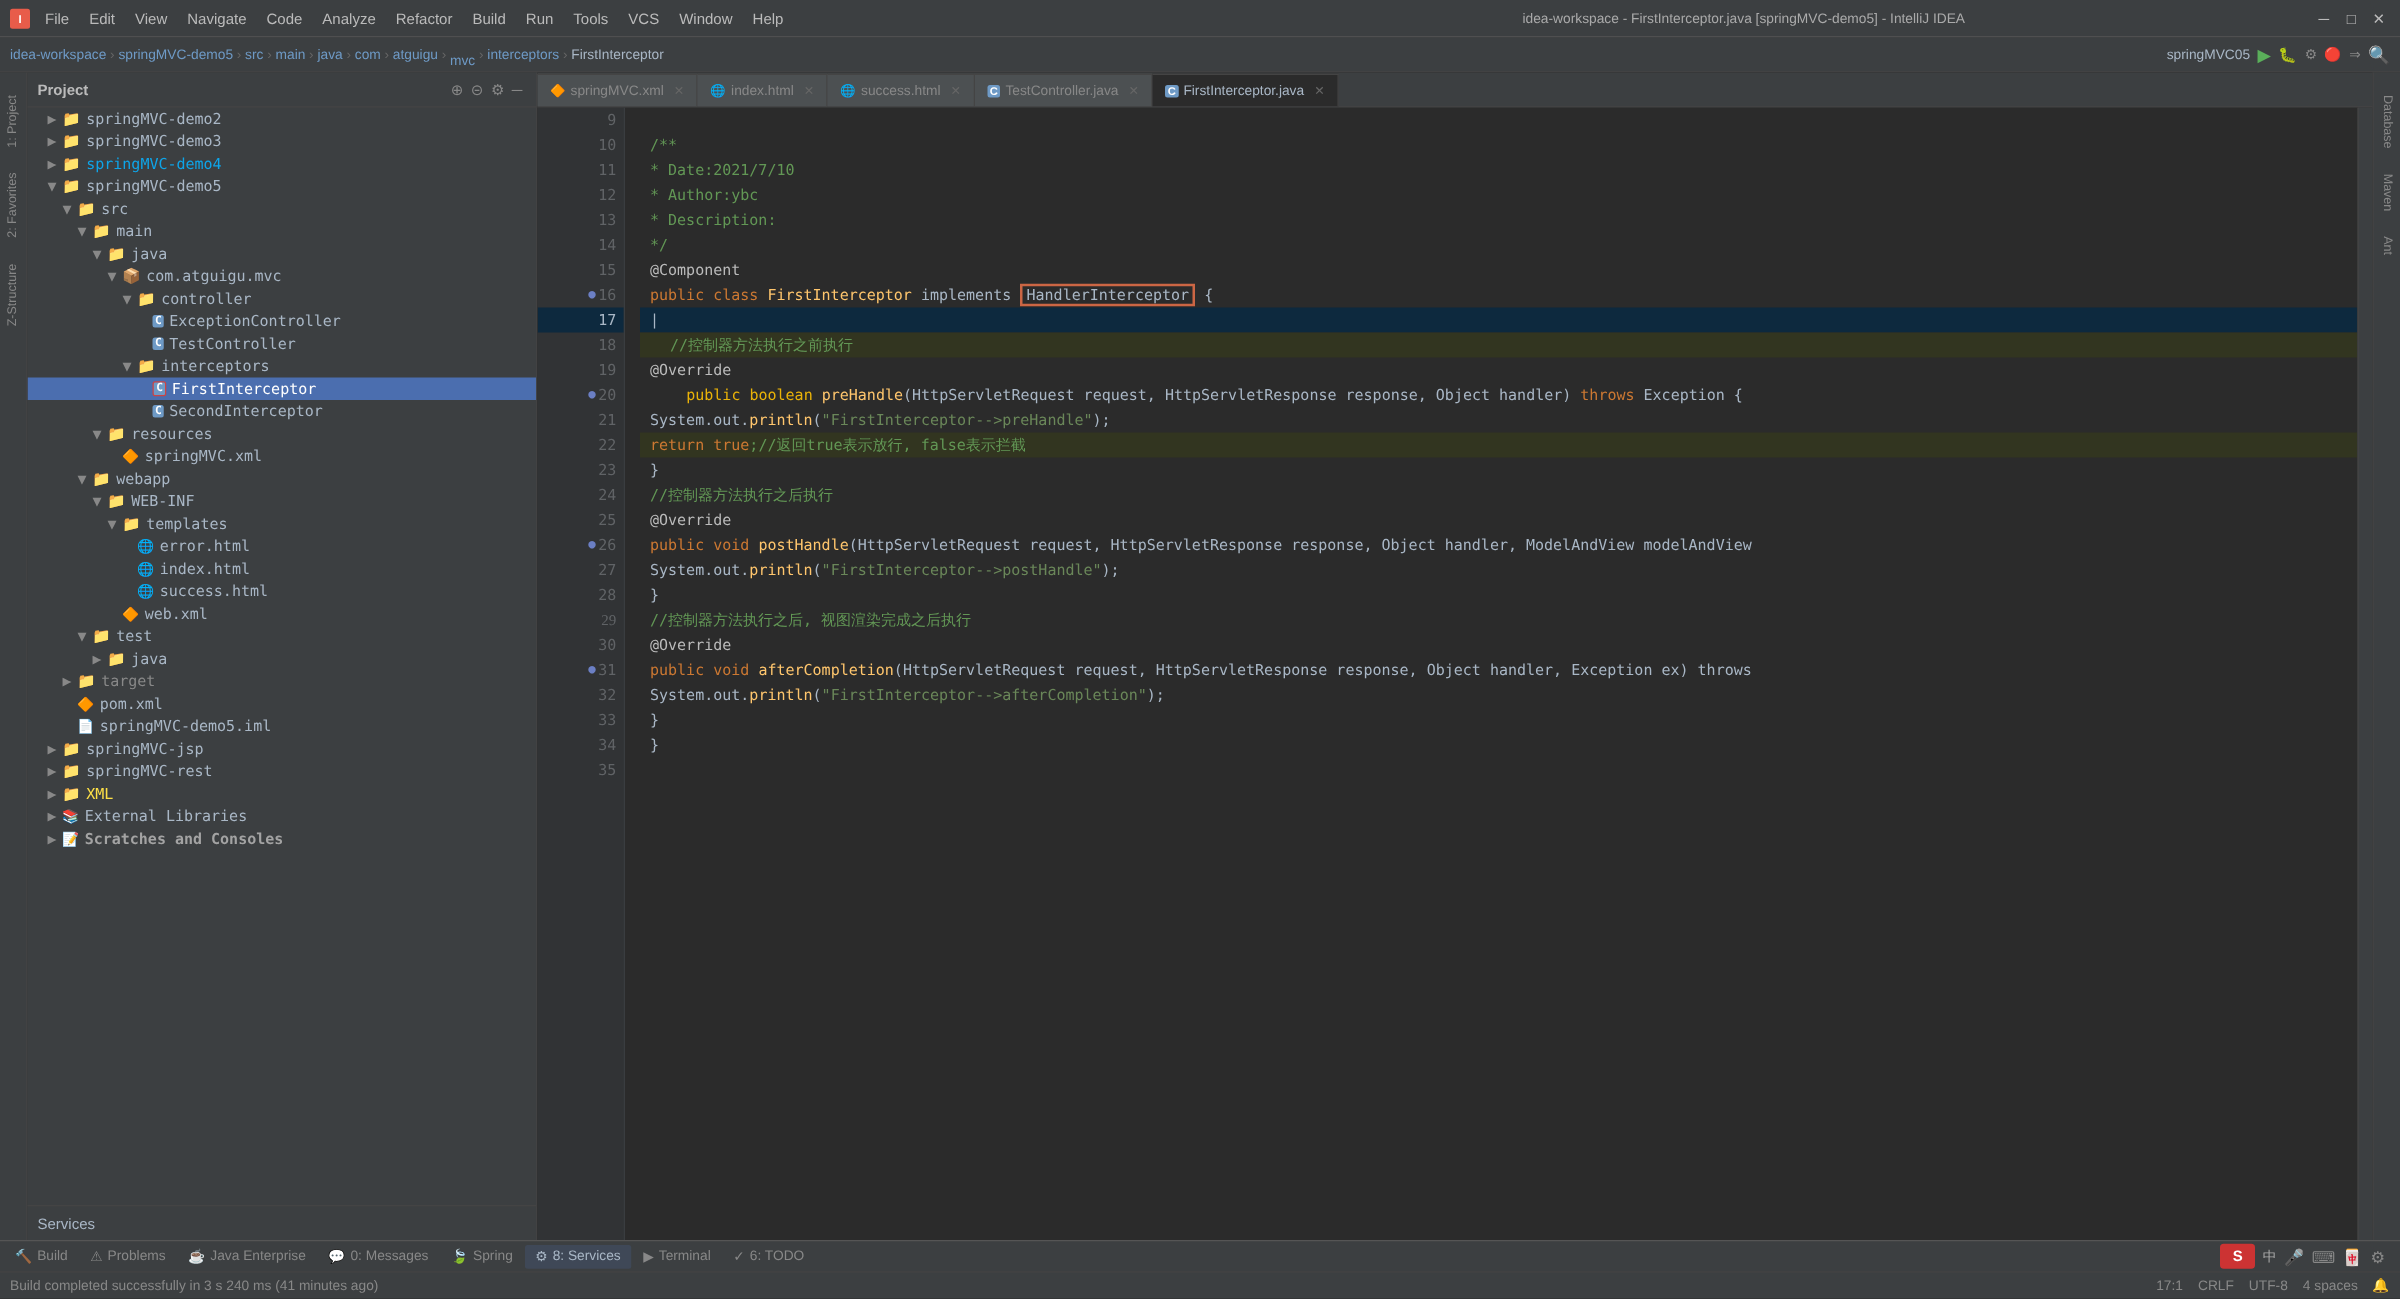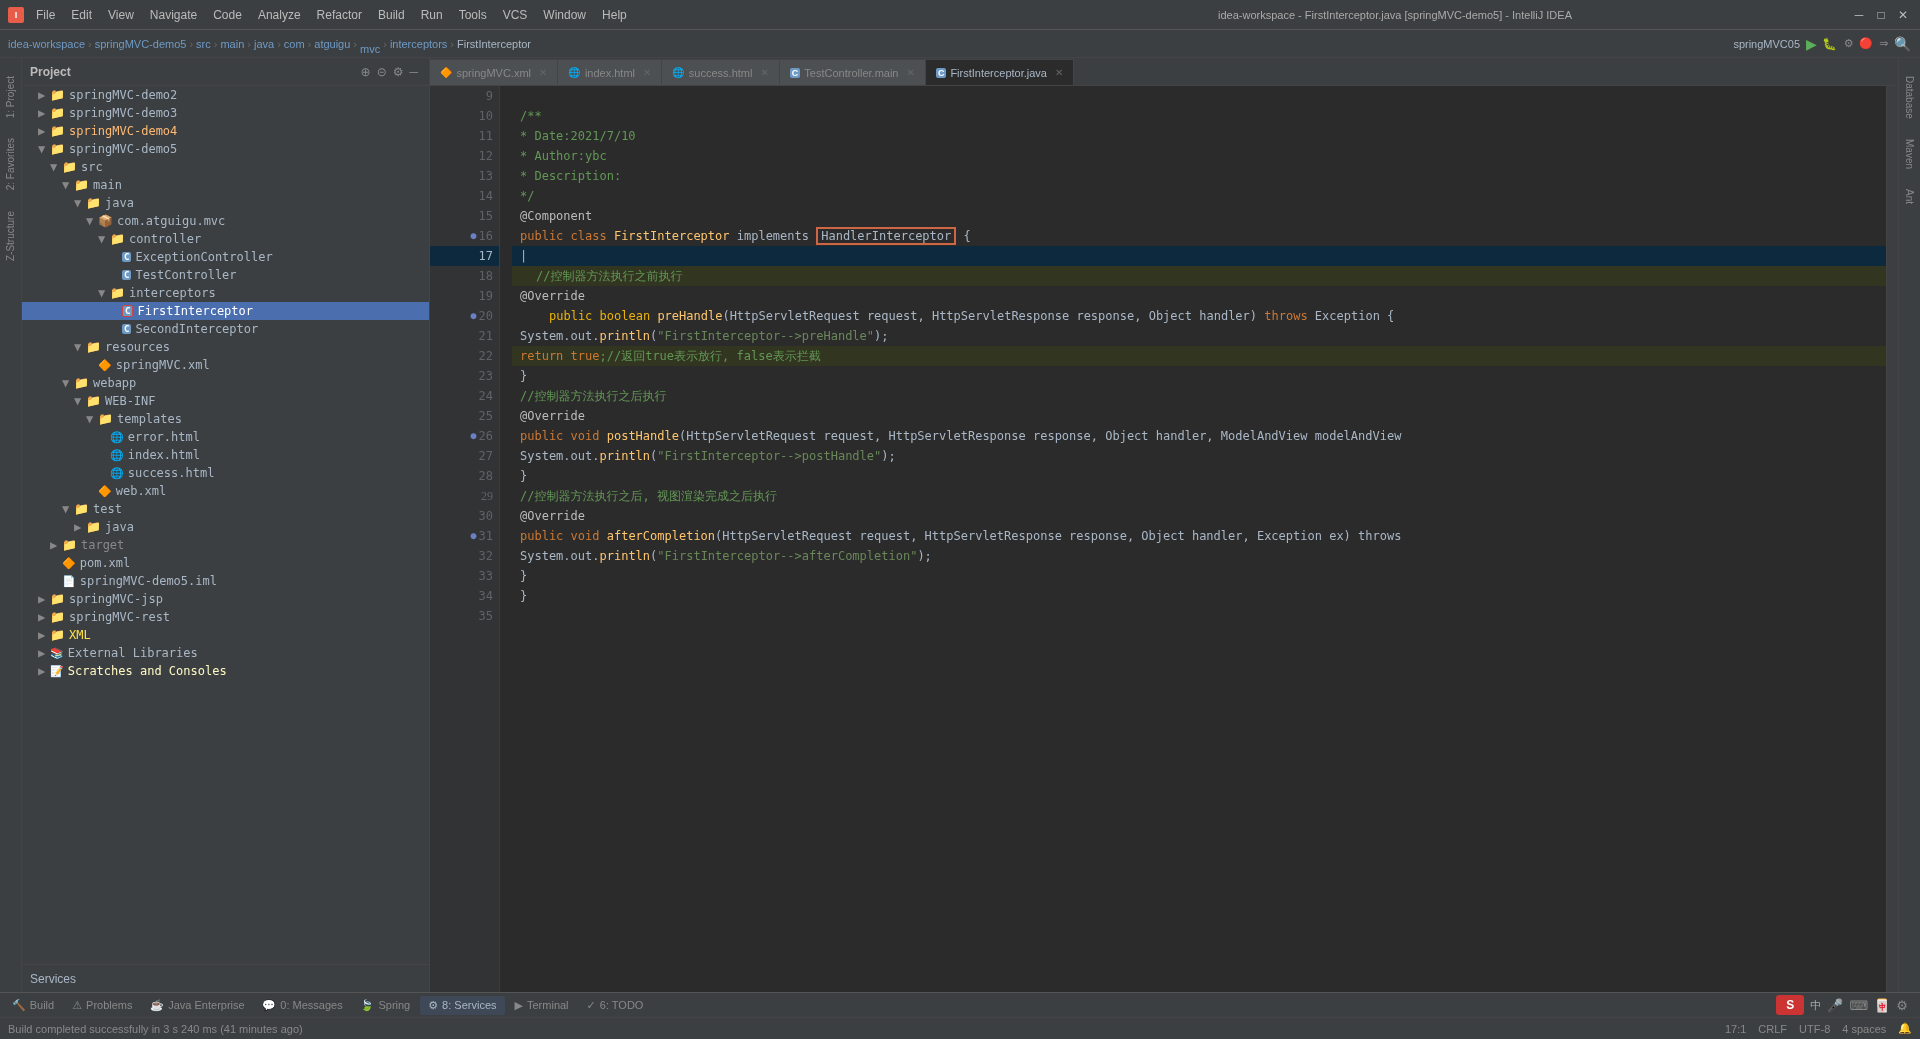--- a/index.html
+++ b/index.html
@@ -124,21 +124,21 @@
         <span style="font-size:12px;color:#a9b7c6;">springMVC-demo2</span>
       </div>
       <div class="tree-item" style="padding-left:16px;">
         <span style="color:#888;width:12px;">▶</span>
         <span style="color:#c79a3e;margin-right:4px;">📁</span>
         <span style="font-size:12px;color:#a9b7c6;">springMVC-demo3</span>
       </div>
       <div class="tree-item" style="padding-left:16px;">
         <span style="color:#888;width:12px;">▶</span>
         <span style="color:#c79a3e;margin-right:4px;">📁</span>
-        <span style="font-size:12px;color:#fdba74;">springMVC-demo4</span>
+        <span style="font-size:12px;color:#0ea5e9;">springMVC-demo4</span>
       </div>
       <div class="tree-item" style="padding-left:16px;">
         <span style="color:#888;width:12px;">▼</span>
         <span style="color:#c79a3e;margin-right:4px;">📁</span>
         <span style="font-size:12px;color:#a9b7c6;">springMVC-demo5</span>
       </div>
       <div class="tree-item" style="padding-left:28px;">
         <span style="color:#888;width:12px;">▼</span>
         <span style="color:#c79a3e;margin-right:4px;">📁</span>
         <span style="font-size:12px;color:#a9b7c6;">src</span>
@@ -274,21 +274,21 @@
         <span style="font-size:12px;color:#fde047;">XML</span>
       </div>
       <div class="tree-item" style="padding-left:16px;">
         <span style="color:#888;width:12px;">▶</span>
         <span style="color:#888;margin-right:4px;font-size:11px;">📚</span>
         <span style="font-size:12px;color:#a9b7c6;">External Libraries</span>
       </div>
       <div class="tree-item" style="padding-left:16px;">
         <span style="color:#888;width:12px;">▶</span>
         <span style="color:#888;margin-right:4px;font-size:11px;">📝</span>
-        <span style="font-size:12px;color:#fef9c3;">Scratches and Consoles</span>
+        <span style="font-size:12px;color:#a3a3a3;font-weight:bold;">Scratches and Consoles</span>
       </div>
     </div>
 
     <div style="border-top:1px solid #444;padding:4px 8px;height:28px;display:flex;align-items:center;">
       <span style="font-size:12px;color:#a9b7c6;">Services</span>
     </div>
   </div>
 
   <div style="flex:1;display:flex;flex-direction:column;background:#2b2b2b;">
 
@@ -303,21 +303,21 @@
         <span>index.html</span>
         <span class="close">✕</span>
       </div>
       <div class="tab">
         <span style="color:#e88c4c;font-size:10px;">🌐</span>
         <span>success.html</span>
         <span class="close">✕</span>
       </div>
       <div class="tab">
         <span style="background:#6e9ac6;color:white;border-radius:2px;padding:0 2px;font-size:9px;font-weight:bold;">C</span>
-        <span>TestController.main</span>
+        <span>TestController.java</span>
         <span class="close">✕</span>
       </div>
       <div class="tab active">
         <span style="background:#6e9ac6;color:white;border-radius:2px;padding:0 2px;font-size:9px;font-weight:bold;">C</span>
         <span>FirstInterceptor.java</span>
         <span class="close">✕</span>
       </div>
     </div>
 
     <div style="display:flex;flex:1;overflow:hidden;">

